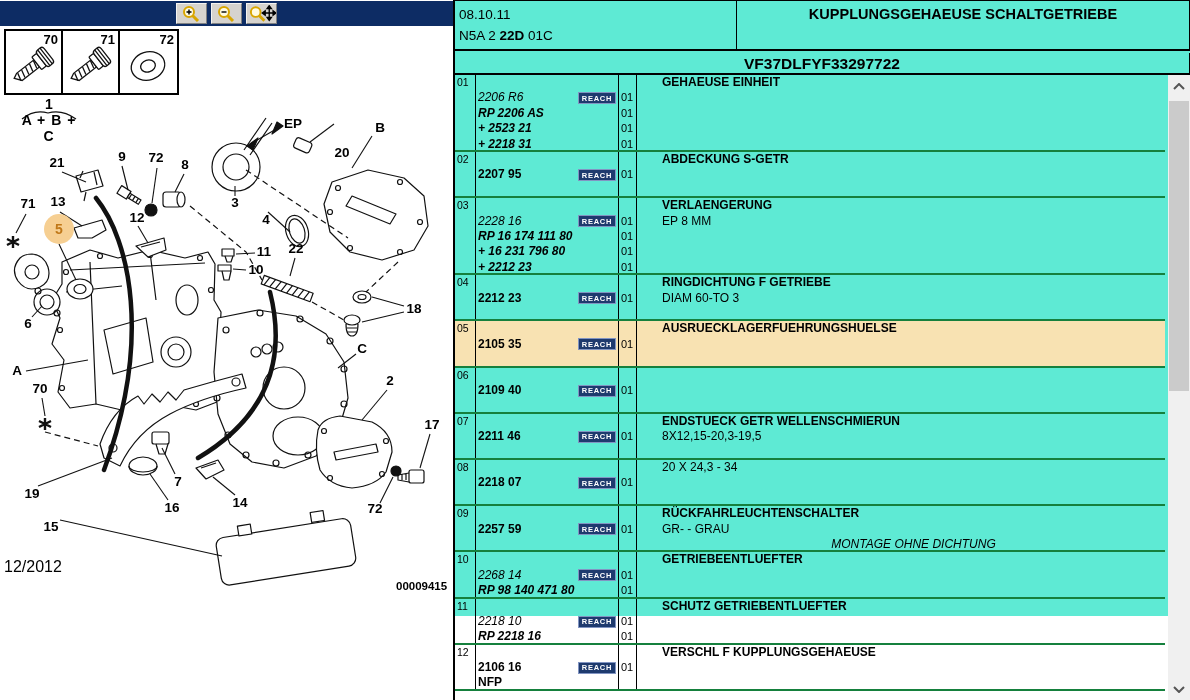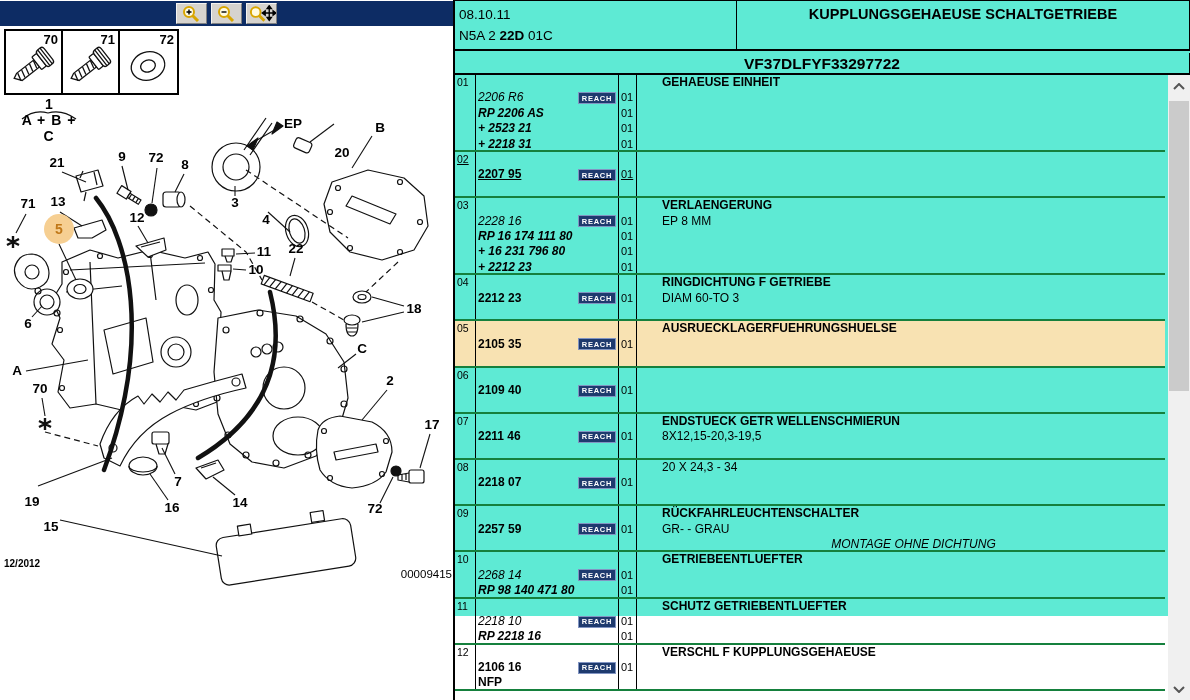--- a/index.html
+++ b/index.html
@@ -18,22 +18,22 @@
   .legend-cell:last-child{border-right:none;}
   .legend-num{position:absolute;right:3px;top:1px;font-weight:bold;font-size:13px;}
   .legend-cell svg{position:absolute;left:3px;top:12px;}
   .art{position:absolute;left:0;top:0;width:455px;height:700px;}
   .callout{position:absolute;transform:translate(-50%,-50%);font-weight:bold;font-size:13.5px;
            line-height:1;white-space:nowrap;cursor:pointer;z-index:3;}
   .callout.hl{color:#c07818;width:30px;height:30px;display:flex;align-items:center;justify-content:center;
               background:#f6cf92;border-radius:50%;font-size:14px;}
   .formula{position:absolute;left:14px;top:96px;width:70px;text-align:center;font-weight:bold;font-size:14px;z-index:2;}
   .formula .sum{letter-spacing:1px;margin-top:0px;}
-  .foot-left{position:absolute;left:4px;top:558px;font-weight:bold;font-size:10px;}
-  .foot-right{position:absolute;left:396px;top:568px;width:56px;text-align:right;font-weight:normal;font-size:11.5px;}
+  .foot-left{position:absolute;left:4px;top:558px;font-weight:normal;font-size:16px;}
+  .foot-right{position:absolute;left:396px;top:580px;width:56px;text-align:left;font-weight:bold;font-size:11.5px;}
   .divider{position:absolute;left:453px;top:0;width:2px;height:700px;background:#000;}
   
   .right-panel{position:absolute;left:455px;top:0;width:735px;height:616px;background:#5eead4;padding-left:44px;}
   .hdr{position:absolute;left:0;top:0;width:735px;height:51px;border-top:1px solid #000;
        border-right:1px solid #000;border-bottom:2px solid #000;}
   .hdr-left{position:absolute;left:0;top:0;width:281px;height:100%;padding:4px 0 0 4px;font-size:13.5px;line-height:1.55;}
   .hdr-right{position:absolute;left:281px;top:0;right:0;height:100%;border-left:1px solid #000;
              text-align:center;padding-top:5px;font-weight:bold;font-size:14.5px;}
   .vin-row{position:absolute;left:0;top:53px;width:735px;height:22px;border-bottom:2px solid #000;
            border-right:1px solid #000;text-align:center;font-weight:bold;font-size:15.5px;padding-top:2px;}
@@ -335,21 +335,21 @@
         <div class="callout" style="left: 293px; top: 124px;">EP</div>
         <div class="callout" style="left: 342px; top: 116px; margin-top: 37px;">20</div>
         <div class="callout" style="left: 380px; top: 128px;">B</div>
         <div class="callout" style="left: 264px; top: 252px;">11</div>
         <div class="callout" style="left: 256px; top: 270px;">10</div>
         <div class="callout" style="left: 296px; top: 249px;">22</div>
         <div class="callout" style="left: 414px; top: 309px;">18</div>
         <div class="callout" style="left: 28px; top: 324px;">6</div>
         <div class="callout" style="left: 17px; top: 371px;">A</div>
         <div class="callout" style="left: 40px; top: 389px;">70</div>
-        <div class="callout" style="left: 32px; top: 494px; margin-top: 8px;">19</div>
+        <div class="callout" style="left: 32px; top: 494px;">19</div>
         <div class="callout" style="left: 51px; top: 527px;">15</div>
         <div class="callout" style="left: 178px; top: 482px;">7</div>
         <div class="callout" style="left: 172px; top: 508px; text-align: center;">16</div>
         <div class="callout" style="left: 240px; top: 503px;">14</div>
         <div class="callout" style="left: 362px; top: 349px;">C</div>
         <div class="callout" style="left: 390px; top: 381px;">2</div>
         <div class="callout" style="left: 432px; top: 425px;">17</div>
         <div class="callout" style="left: 375px; top: 509px;">72</div>
       </div>
 
@@ -397,32 +397,35 @@
             <div class="ln"></div>
             <div class="ln">01</div>
             <div class="ln">01</div>
             <div class="ln">01</div>
             <div class="ln">01</div>
           </div>
           <div class="c-desc">
             <div class="ln d-title">GEHAEUSE EINHEIT</div>
           </div>
         </div>
-        <div class="trow" style="height: 46.2px; text-decoration: underline;">
+        <div class="trow" style="height: 46.2px;">
           <div class="c-num">02</div>
           <div class="c-ref">
             <div class="ln"></div>
             <div class="ln">
               <span class="ref-b">2207 95</span>
               <div class="badge">REACH</div>
             </div>
           </div>
           <div class="c-qty">
             <div class="ln"></div>
             <div class="ln">01</div>
+          </div>
+          <div class="c-desc">
+            <div class="ln d-title">ABDECKUNG S-GETR</div>
           </div>
         </div>
         <div class="trow" style="height: 77px;">
           <div class="c-num">03</div>
           <div class="c-ref">
             <div class="ln"></div>
             <div class="ln">
               <span class="ref-it">2228 16</span>
               <div class="badge">REACH</div>
             </div>

